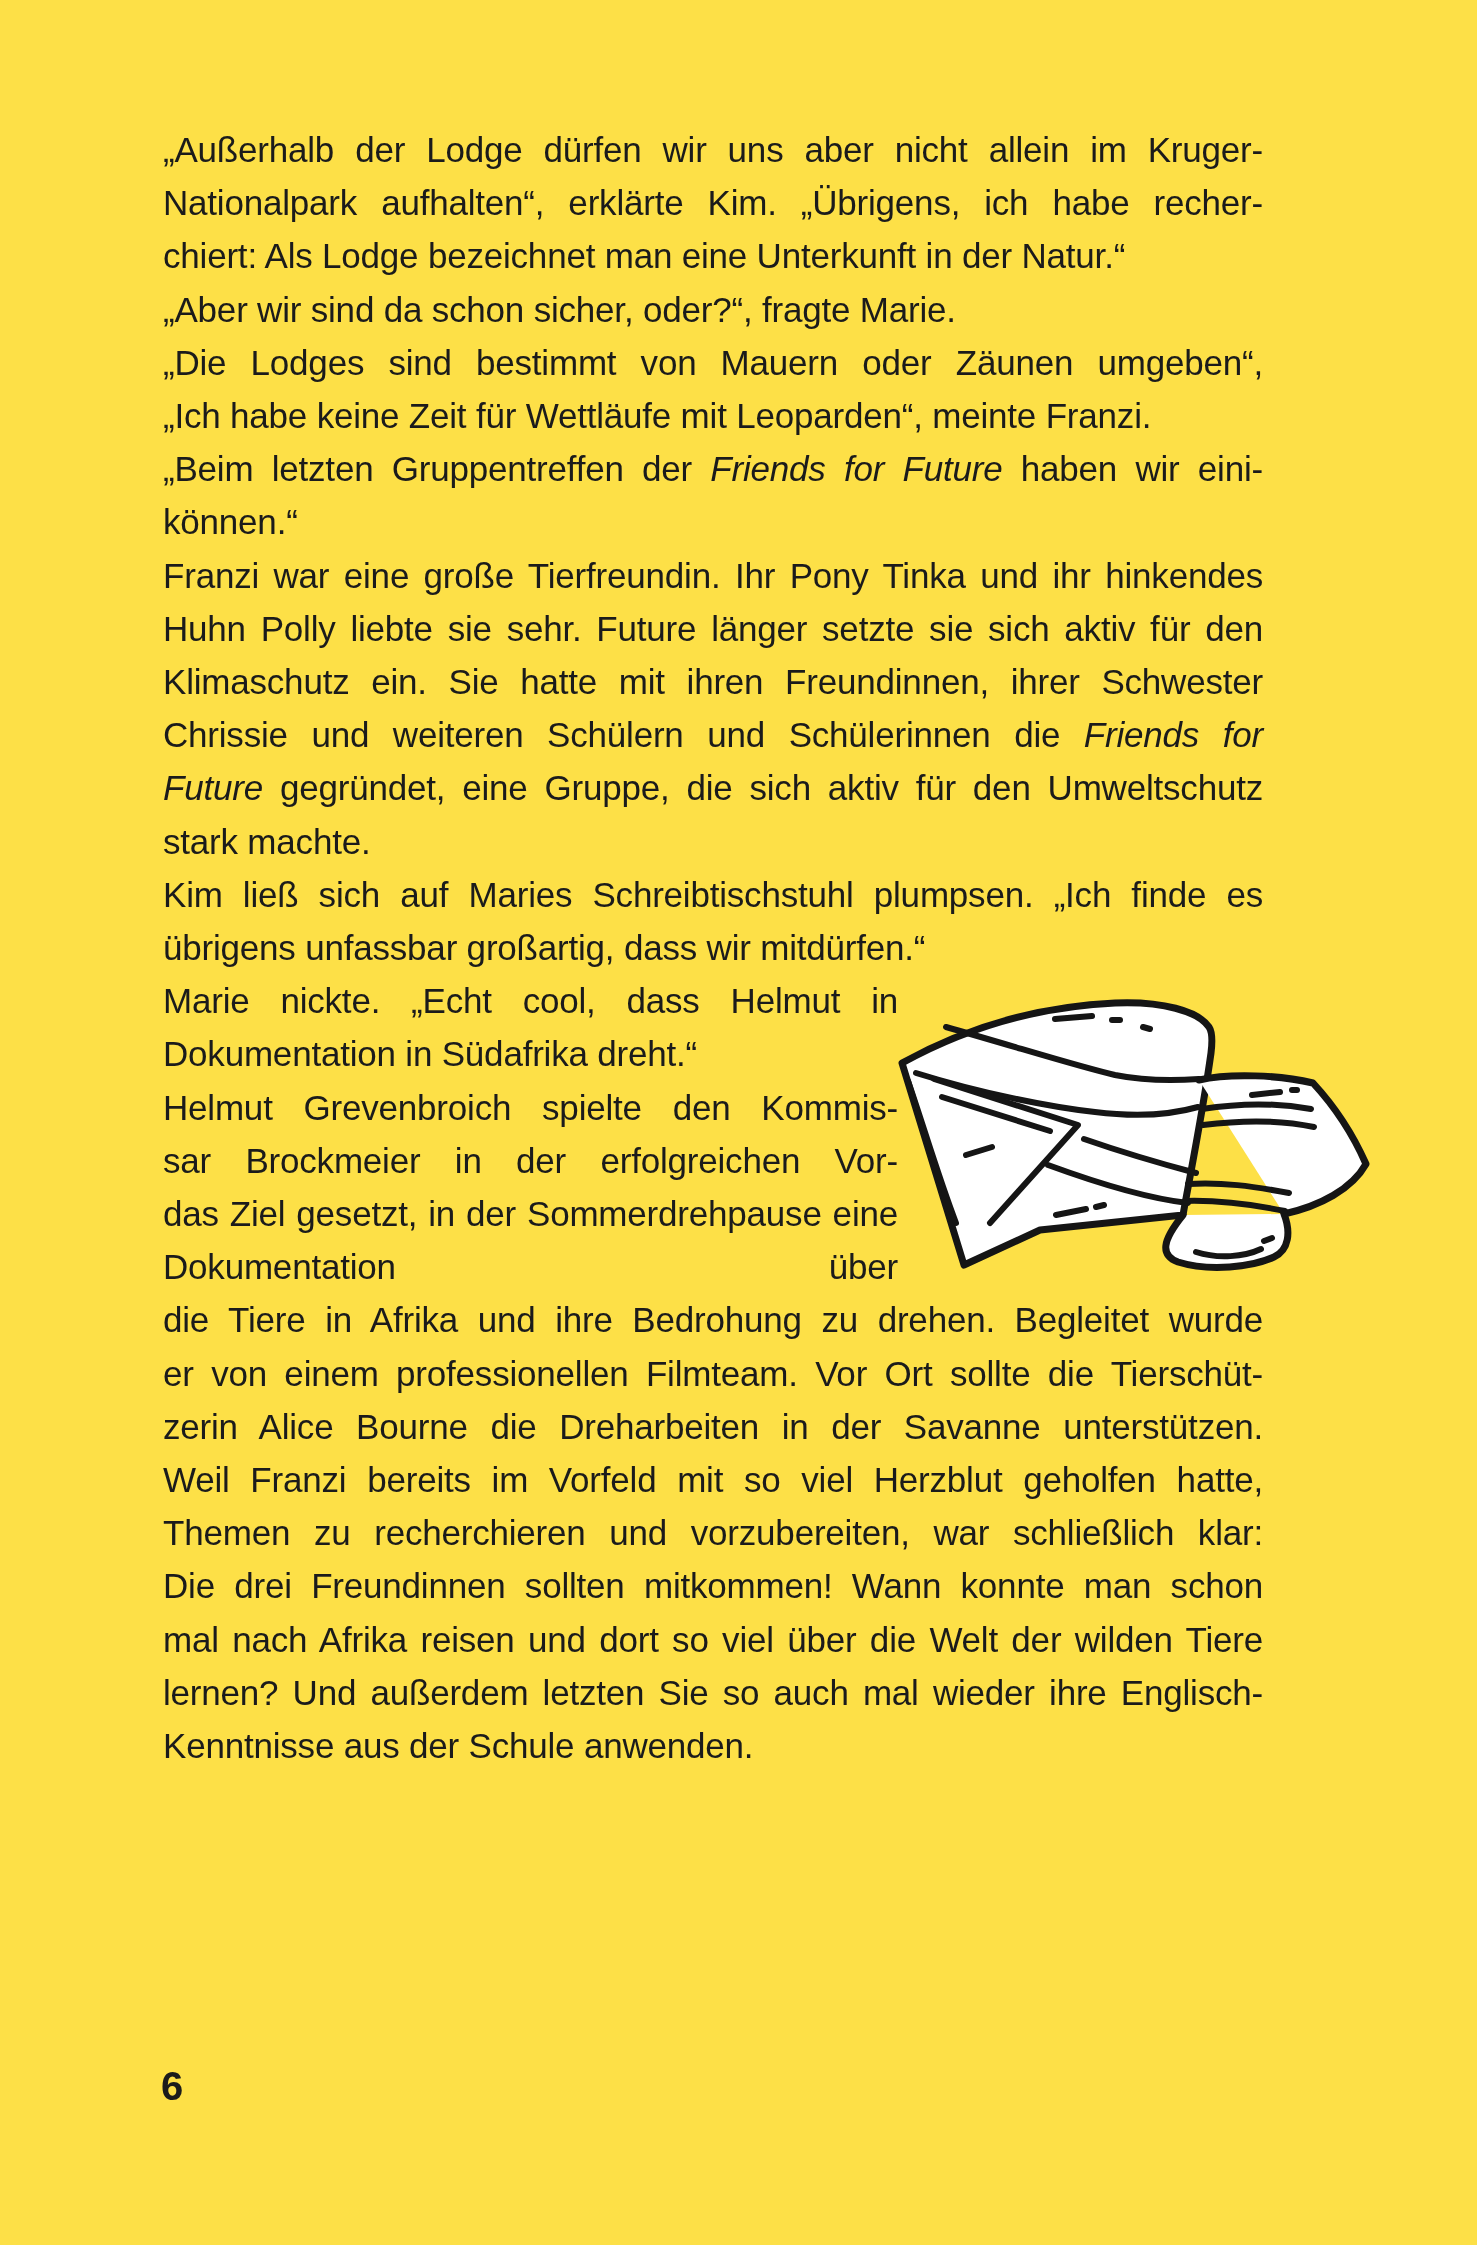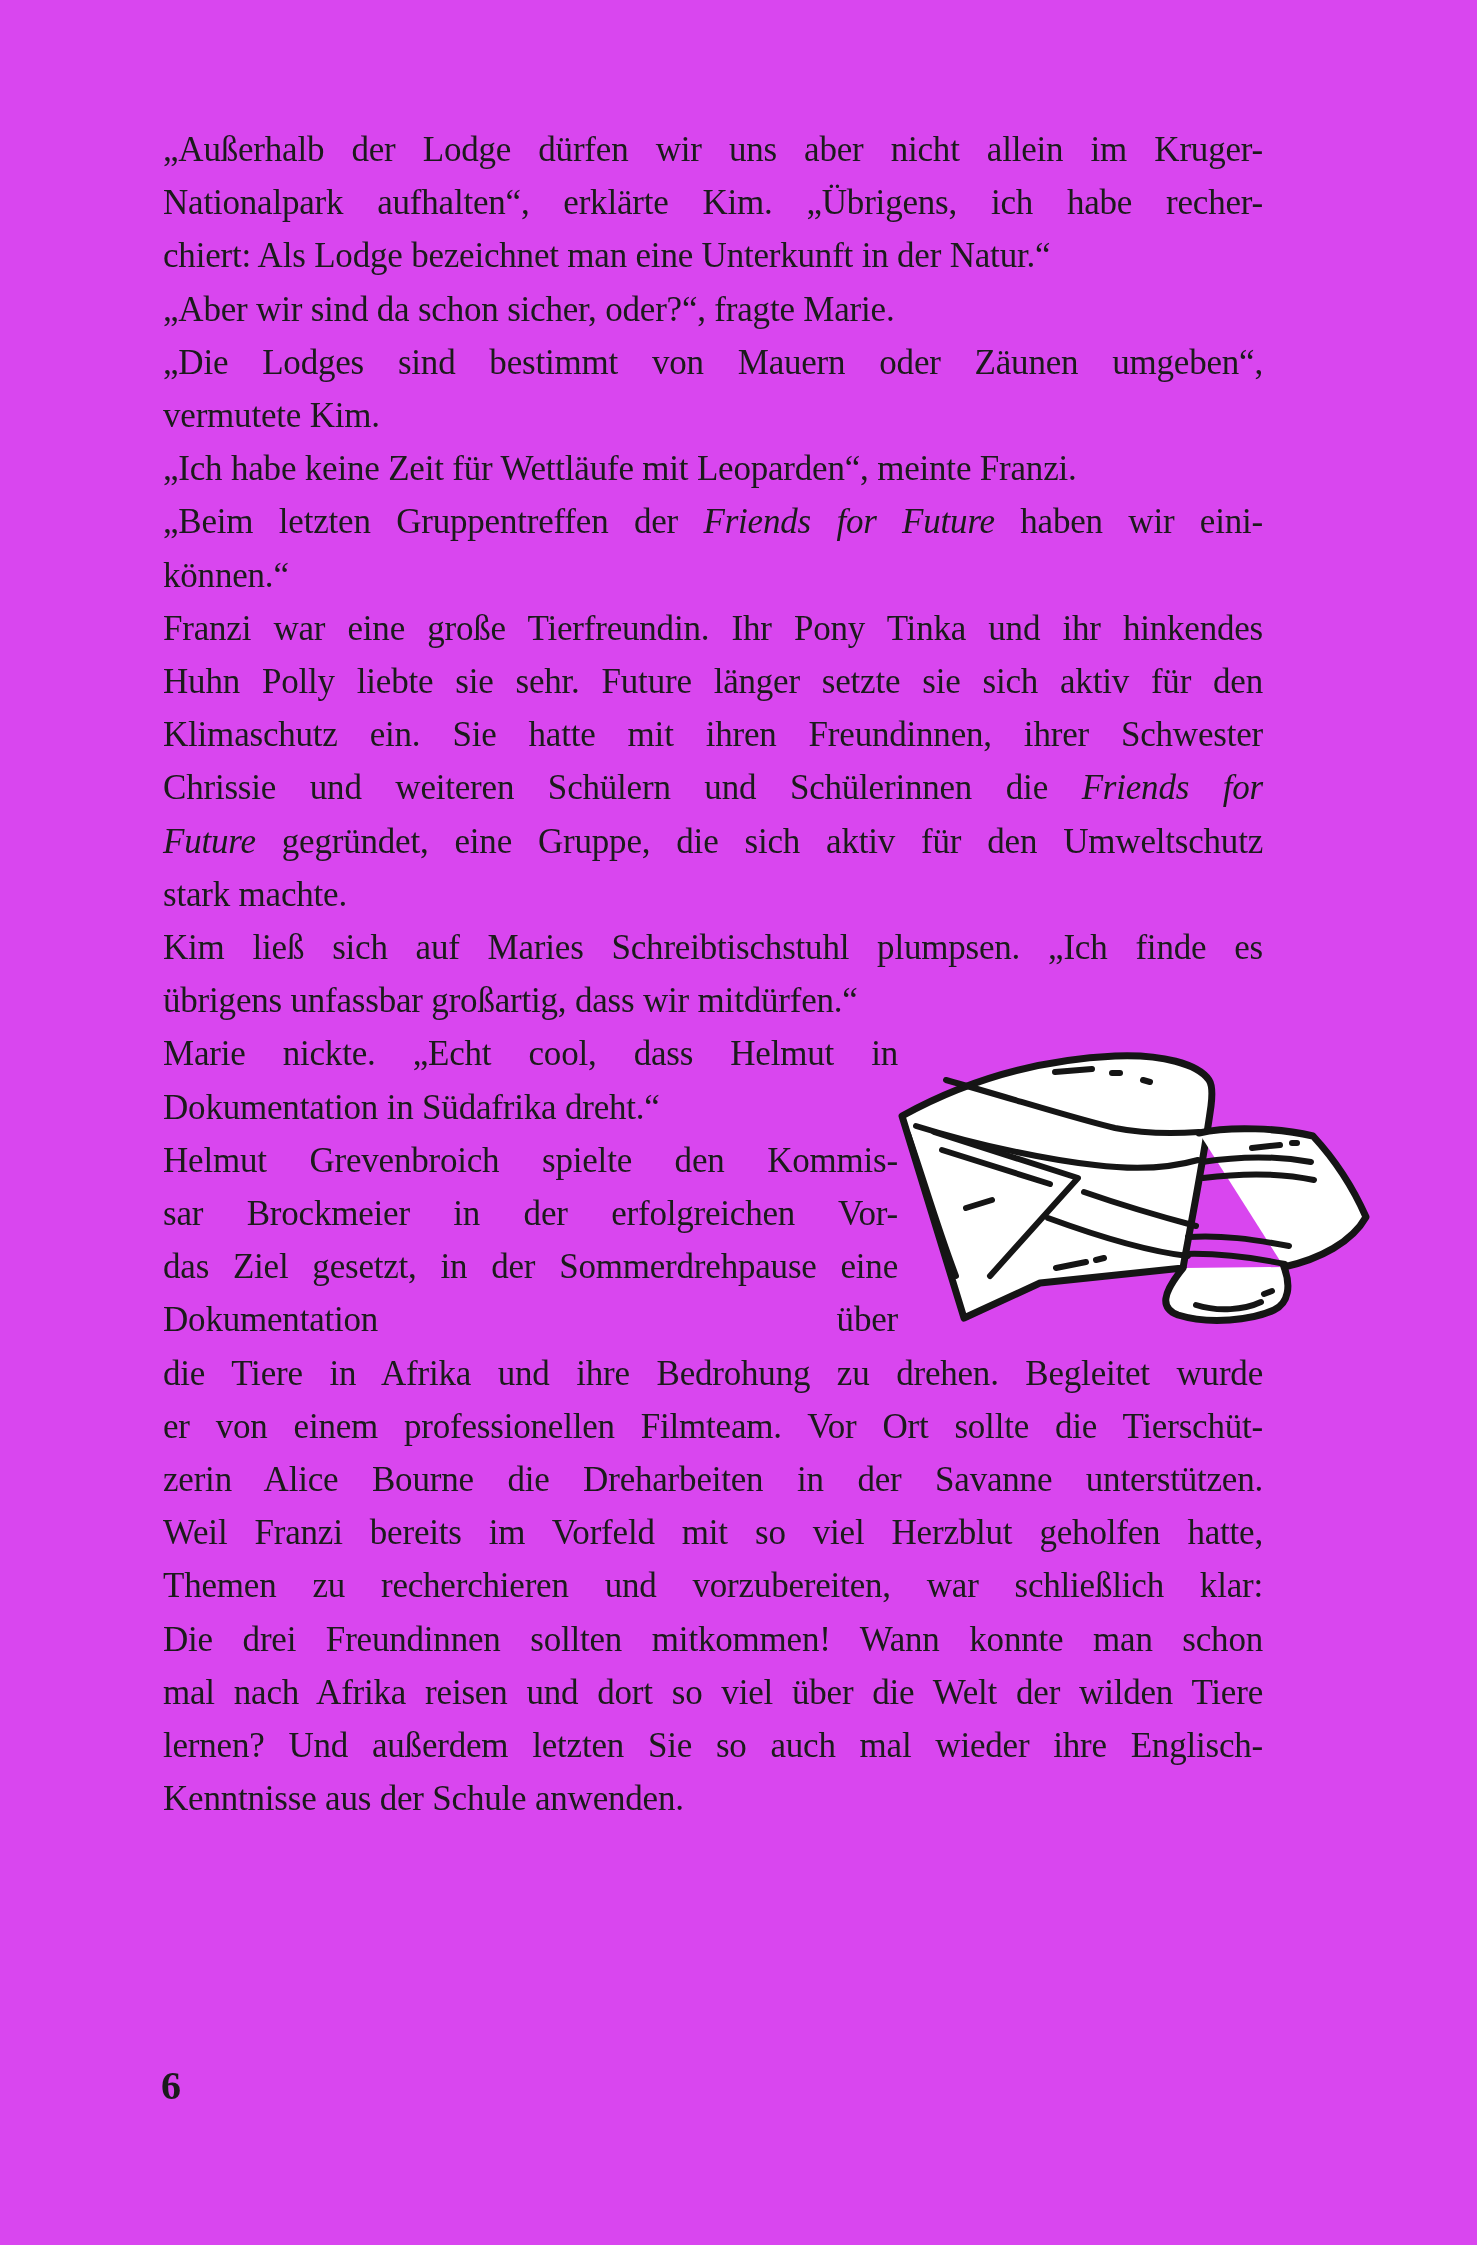--- a/index.html
+++ b/index.html
@@ -1,21 +1,21 @@
 <!DOCTYPE html>
 <html lang="de"><head>
 <meta charset="utf-8">
 <style>
   html,body{margin:0;padding:0;background:#ffffff;}
   .page{
     position:relative;
     width:1477px;height:2245px;
-    background:#d946ef;
+    background:#fde047;
     overflow:hidden;
-    font-family:Liberation Serif, serif;
+    font-family:Liberation Sans, sans-serif;
     color:#1b1b1b;
     -webkit-font-smoothing:antialiased;
   }
   .text-block{
     position:absolute;
     left:163px;top:123px;
     width:1100px;
     font-size:35px;
     line-height:53.2px;
     letter-spacing:-0.2px;
@@ -49,21 +49,20 @@
 
 <div class="page">
 
   <div class="text-block">
 
   <div class="line j"><span>„Außerhalb der Lodge dürfen wir uns aber nicht allein im Kruger-</span></div>
       <div class="line j"><span>Nationalpark aufhalten“, erklärte Kim. „Übrigens, ich habe recher-</span></div>
       <div class="line"><span>chiert: Als Lodge bezeichnet man eine Unterkunft in der Natur.“</span></div>
       <div class="line"><span>„Aber wir sind da schon sicher, oder?“, fragte Marie.</span></div>
       <div class="line j"><span>„Die Lodges sind bestimmt von Mauern oder Zäunen umgeben“,</span></div>
-      <div class="line"><span>vermutete Kim.</span></div>
       <div class="line"><span>„Ich habe keine Zeit für Wettläufe mit Leoparden“, meinte Franzi.</span></div>
       <div class="line j"><span>„Beim letzten Gruppentreffen der </span><span class="it">Friends for Future</span><span> haben wir eini-</span></div>
       <div class="line"><span>können.“</span></div>
       <div class="line j"><span>Franzi war eine große Tierfreundin. Ihr Pony Tinka und ihr hinkendes</span></div>
       <div class="line j"><span>Huhn Polly liebte sie sehr. Future länger setzte sie sich aktiv für den</span></div>
       <div class="line j"><span>Klimaschutz ein. Sie hatte mit ihren Freundinnen, ihrer Schwester</span></div>
       <div class="line j"><span>Chrissie und weiteren Schülern und Schülerinnen die </span><span class="it">Friends for</span></div>
       <div class="line j"><span class="it">Future</span><span> gegründet, eine Gruppe, die sich aktiv für den Umweltschutz</span></div>
       <div class="line"><span>stark machte.</span></div>
       <div class="line j"><span>Kim ließ sich auf Maries Schreibtischstuhl plumpsen. „Ich finde es</span></div>

